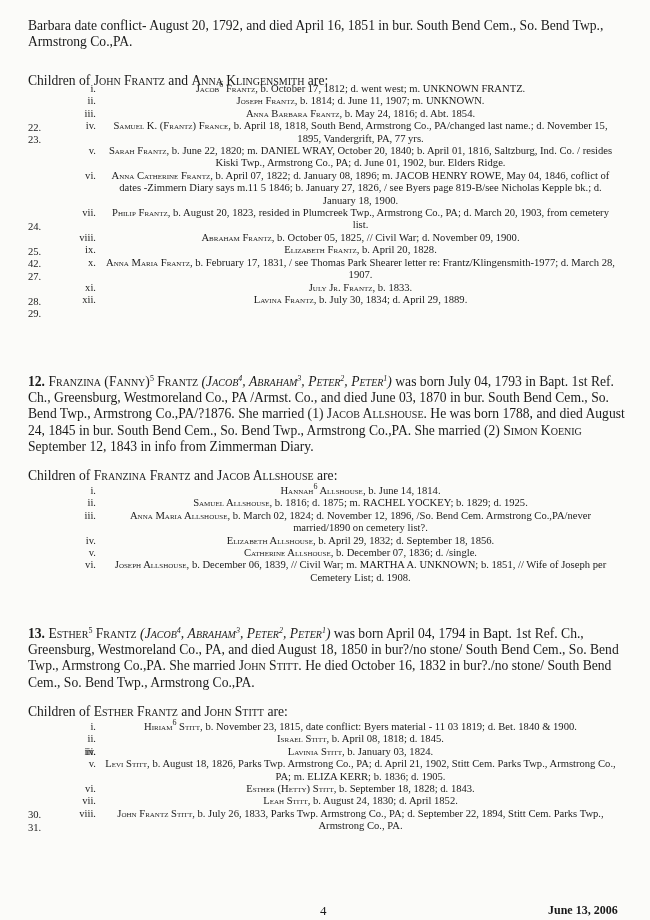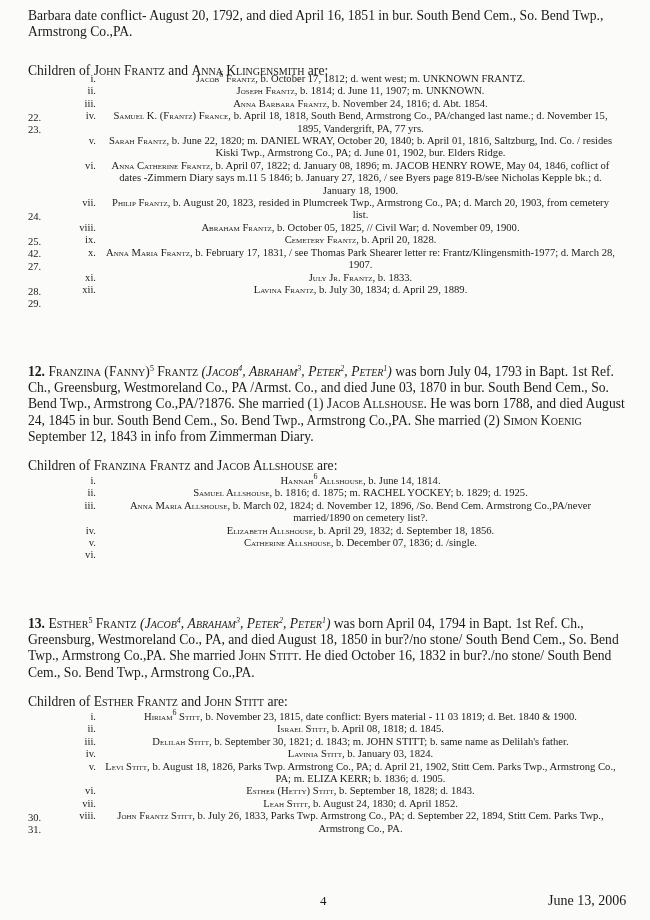--- a/index.html
+++ b/index.html
@@ -3,40 +3,40 @@
 <meta charset="utf-8">
 <style>
   html, body { margin: 0; padding: 0; }
   body {
     width: 650px; height: 920px; overflow: hidden;
     background: #fbfbf9;
     font-family: "Liberation Serif", serif;
     color: #1a1a1a;
     position: relative;
   }
-  .page { position: absolute; left: 0; top: 0; width: 650px; height: 712px; }
+  .page { position: absolute; left: 0; top: 10px; width: 650px; height: 712px; }
   .para {
     position: absolute; left: 28px; width: 600px;
     font-size: 13.6px; line-height: 16.2px;
   }
   .sc { font-variant: small-caps; }
   .it { font-style: italic; }
   .b { font-weight: bold; }
   sup { font-size: 8px; line-height: 0; vertical-align: 5px; }
   .heading {
     position: absolute; left: 28px;
     font-size: 13.6px; line-height: 16px;
   }
   .children { position: absolute; left: 0; width: 650px; }
   .child { position: relative; font-size: 10.6px; line-height: 12.4px; }
   .child .num { position: absolute; left: 28px; top: 0; width: 30px; margin-top: 14px; }
   .child .rn { position: absolute; left: 60px; top: 0; width: 36px; text-align: right; }
   .child .txt { margin-left: 103px; width: 515px; text-align: center; }
   .footer-page { position: absolute; left: 320px; top: 893px; font-size: 13px; }
-  .footer-date { position: absolute; left: 548px; top: 893px; font-size: 14px; }
+  .footer-date { position: absolute; left: 548px; top: 893px; font-size: 12px; font-weight: bold; }
 </style>
 </head>
 <body>
 
 <div class="page">
 
   <div class="para" style="top:8px;">
     <span>Barbara date conflict- August 20, 1792, and died April 16, 1851 in bur. South Bend Cem., So. Bend Twp., Armstrong Co.,PA.</span>
   </div>
 
@@ -50,21 +50,21 @@
         <div class="txt"><span class="sc">Jacob</span><sup>6</sup><span class="sc"> Frantz</span><span>, b. October 17, 1812; d. went west; m. UNKNOWN FRANTZ.</span></div>
       </div>
       <div class="child">
         <span class="num"></span>
         <span class="rn">ii.</span>
         <div class="txt"><span class="sc">Joseph Frantz</span><span>, b. 1814; d. June 11, 1907; m. UNKNOWN.</span></div>
       </div>
       <div class="child">
         <span class="num">22.</span>
         <span class="rn">iii.</span>
-        <div class="txt"><span class="sc">Anna Barbara Frantz</span><span>, b. November 24, 1816; d. Abt. 1854.</span></div>
+        <div class="txt"><span class="sc">Anna Barbara Frantz</span><span>, b. May 24, 1816; d. Abt. 1854.</span></div>
       </div>
       <div class="child">
         <span class="num">23.</span>
         <span class="rn">iv.</span>
         <div class="txt"><span class="sc">Samuel K. (Frantz) France</span><span>, b. April 18, 1818, South Bend, Armstrong Co., PA/changed last name.; d. November 15, 1895, Vandergrift, PA, 77 yrs.</span></div>
       </div>
       <div class="child">
         <span class="num"></span>
         <span class="rn">v.</span>
         <div class="txt"><span class="sc">Sarah Frantz</span><span>, b. June 22, 1820; m. DANIEL WRAY, October 20, 1840; b. April 01, 1816, Saltzburg, Ind. Co. / resides Kiski Twp., Armstrong Co., PA; d. June 01, 1902, bur. Elders Ridge.</span></div>
@@ -80,21 +80,21 @@
         <div class="txt"><span class="sc">Philip Frantz</span><span>, b. August 20, 1823, resided in Plumcreek Twp., Armstrong Co., PA; d. March 20, 1903, from cemetery list.</span></div>
       </div>
       <div class="child">
         <span class="num">25.</span>
         <span class="rn">viii.</span>
         <div class="txt"><span class="sc">Abraham Frantz</span><span>, b. October 05, 1825, // Civil War; d. November 09, 1900.</span></div>
       </div>
       <div class="child">
         <span class="num">42.</span>
         <span class="rn">ix.</span>
-        <div class="txt"><span class="sc">Cemetery Frantz</span><span>, b. April 20, 1828.</span></div>
+        <div class="txt"><span class="sc">Elizabeth Frantz</span><span>, b. April 20, 1828.</span></div>
       </div>
       <div class="child">
         <span class="num">27.</span>
         <span class="rn">x.</span>
         <div class="txt"><span class="sc">Anna Maria Frantz</span><span>, b. February 17, 1831, / see Thomas Park Shearer  letter re: Frantz/Klingensmith-1977; d. March 28, 1907.</span></div>
       </div>
       <div class="child">
         <span class="num">28.</span>
         <span class="rn">xi.</span>
         <div class="txt"><span class="sc">July Jr. Frantz</span><span>, b. 1833.</span></div>
@@ -133,20 +133,21 @@
         <div class="txt"><span class="sc">Elizabeth Allshouse</span><span>, b. April 29, 1832; d. September 18, 1856.</span></div>
       </div>
       <div class="child">
         <span class="num"></span>
         <span class="rn">v.</span>
         <div class="txt"><span class="sc">Catherine Allshouse</span><span>, b. December 07, 1836; d. /single.</span></div>
       </div>
       <div class="child">
         <span class="num"></span>
         <span class="rn">vi.</span>
+        <div class="txt"><span class="sc">Joseph Allshouse</span><span>, b. December 06, 1839, // Civil War; m. MARTHA A. UNKNOWN; b. 1851, // Wife of Joseph per Cemetery List; d. 1908.</span></div>
       </div>
     </div>
 
   <div class="para" style="top:616px;"><span class="b">13.</span> <span class="sc">Esther</span><sup>5</sup><span class="sc"> Frantz</span><span class="it"><span> (</span><span class="sc">Jacob</span><sup>4</sup>, <span class="sc">Abraham</span><sup>3</sup>, <span class="sc">Peter</span><sup>2</sup>, <span class="sc">Peter</span><sup>1</sup>)</span><span> was born April 04, 1794 in Bapt. 1st Ref. Ch., Greensburg, Westmoreland Co., PA, and died August 18, 1850 in bur?/no stone/ South Bend Cem., So. Bend Twp., Armstrong Co.,PA.  She married </span><span class="sc">John Stitt</span><span>.  He died October 16, 1832 in bur?./no stone/ South Bend Cem., So. Bend Twp., Armstrong Co.,PA.</span></div>
 
   <div class="heading" style="top:694px;">
     <span>Children of </span><span class="sc">Esther Frantz</span><span> and </span><span class="sc">John Stitt</span><span> are:</span>
   </div>
   <div class="children" style="top:711px;">
       <div class="child">
@@ -155,21 +156,20 @@
         <div class="txt"><span class="sc">Hiriam</span><sup>6</sup><span class="sc"> Stitt</span><span>, b. November 23, 1815, date conflict: Byers material - 11 03 1819; d. Bet. 1840 &amp; 1900.</span></div>
       </div>
       <div class="child">
         <span class="num"></span>
         <span class="rn">ii.</span>
         <div class="txt"><span class="sc">Israel Stitt</span><span>, b. April 08, 1818; d. 1845.</span></div>
       </div>
       <div class="child">
         <span class="num"></span>
         <span class="rn">iii.</span>
-        <div class="txt"><span class="sc">Delilah Stitt</span><span>, b. September 30, 1821; d. 1843; m. JOHN STITT; b. same name as Delilah's  father.</span></div>
       </div>
       <div class="child">
         <span class="num"></span>
         <span class="rn">iv.</span>
         <div class="txt"><span class="sc">Lavinia Stitt</span><span>, b. January 03, 1824.</span></div>
       </div>
       <div class="child">
         <span class="num"></span>
         <span class="rn">v.</span>
         <div class="txt"><span class="sc">Levi Stitt</span><span>, b. August 18, 1826, Parks Twp. Armstrong Co., PA; d. April 21, 1902, Stitt Cem. Parks Twp., Armstrong Co., PA; m. ELIZA KERR; b. 1836; d. 1905.</span></div>

